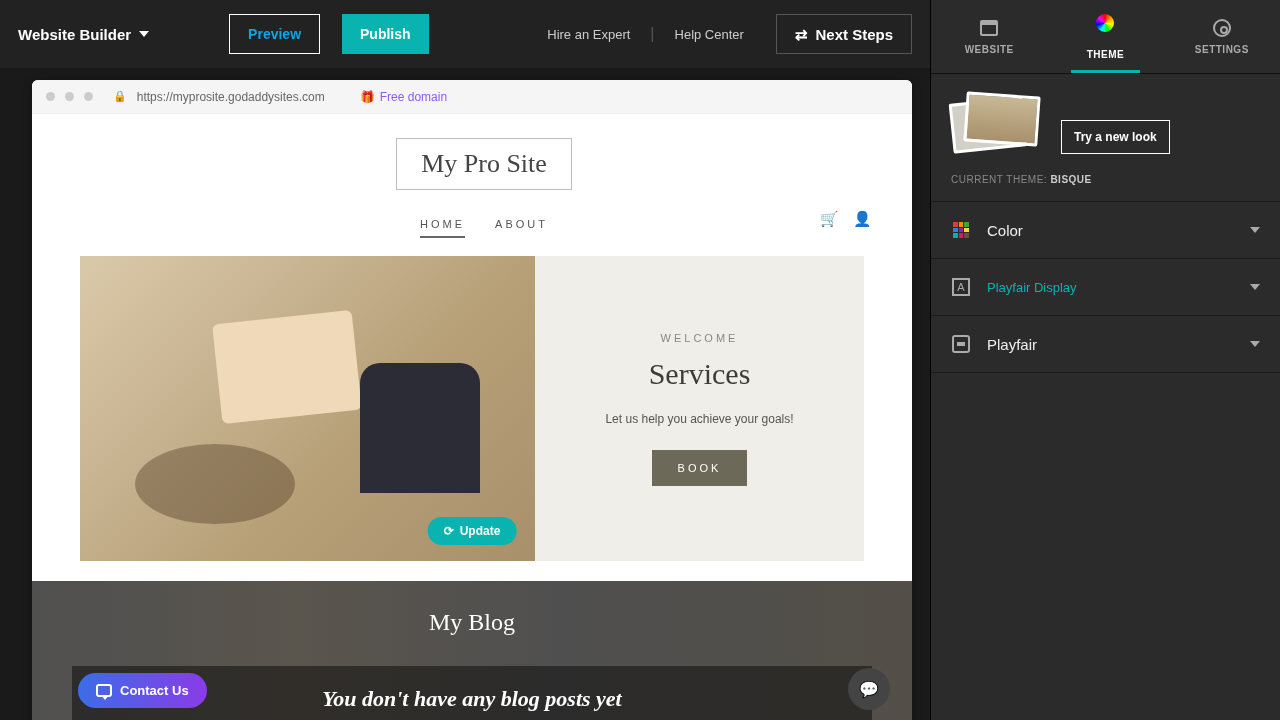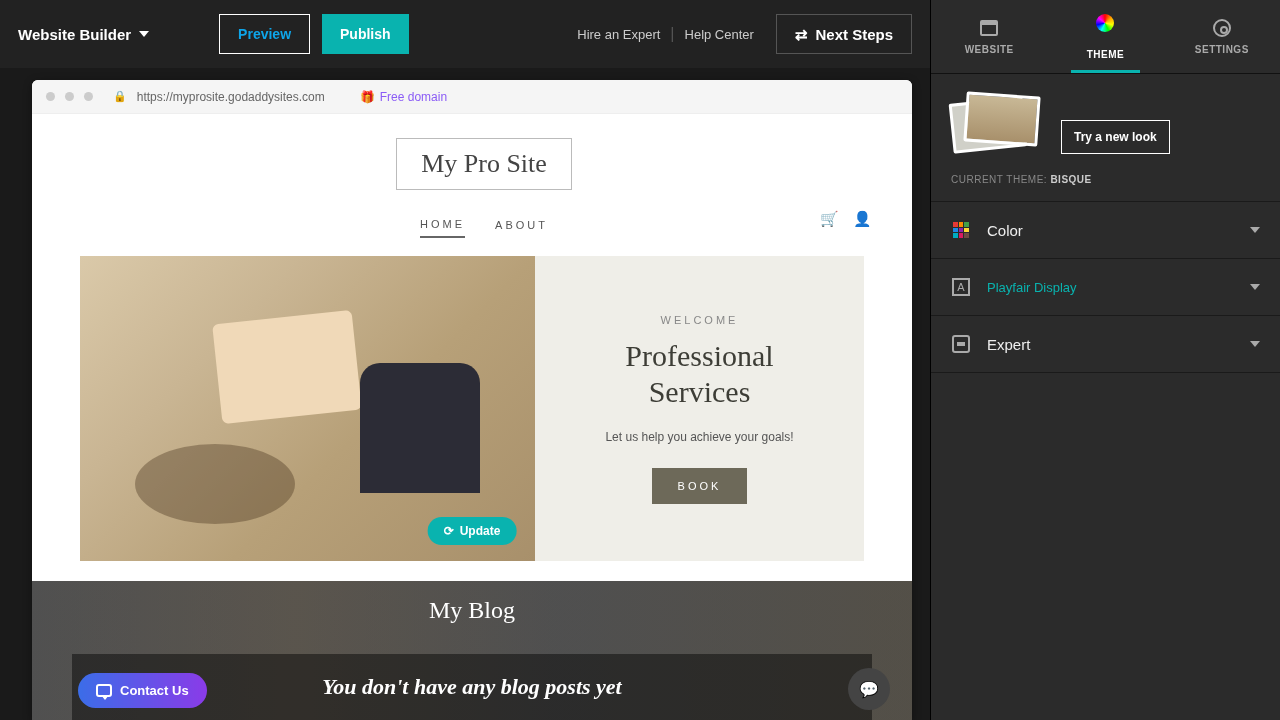--- a/index.html
+++ b/index.html
@@ -1,19 +1,19 @@
 <!DOCTYPE html>
 <html><head>
 <meta charset="utf-8">
 <style>
   * { margin:0; padding:0; box-sizing:border-box; font-family:Arial,Helvetica,sans-serif; }
   body { background:#1a1a1a; width:1280px; height:720px; overflow:hidden; color:#fff; }
   .app { display:flex; height:720px; }
   .left-col { flex:0 0 930px; display:flex; flex-direction:column; background:#1a1a1a;}
-  .topbar { height:68px; background:#222; display:flex; align-items:center; padding:0 18px; }
+  .topbar { height:68px; background:#222; display:flex; align-items:center; padding:0 18px;gap:10px; }
   .brand { display:flex; align-items:center; gap:8px; font-weight:700; font-size:15px; cursor:pointer; }
   .chev-down { width:0;height:0;border-left:5px solid transparent;border-right:5px solid transparent;border-top:6px solid #fff; }
   .btn { display:flex; align-items:center; justify-content:center; height:40px; padding:0 18px; font-size:14px; font-weight:600; cursor:pointer; }
   .btn-preview { border:1px solid #fff; margin-left:70px; background:transparent; color:#0ea5e9; }
   .btn-publish { margin-left:12px; background:#09b3af; color:#fff; }
   .top-spacer { flex:1; }
   .top-link { font-size:13px; color:#ccc; cursor:pointer; }
   .top-divider { color:#555; margin:0 10px; }
   .btn-next { margin-left:22px; border:1px solid #555; background:transparent; color:#fff; font-size:15px; }
   .next-icon { margin-right:8px; display:inline-block; line-height:1; }
@@ -21,39 +21,39 @@
   .canvas-area { flex:1; overflow:hidden; padding:12px 18px 0 32px; }
   .site-frame { background:#fff; border-radius:6px 6px 0 0; box-shadow:0 2px 8px rgba(0,0,0,.4); height:100%; color:#222; overflow:hidden; display:flex; flex-direction:column;}
   .browser-bar { height:34px; background:#f5f5f5; display:flex; align-items:center; padding:0 14px; gap:10px; border-bottom:1px solid #eee; font-size:12px; color:#666; }
   .dot { width:9px; height:9px; border-radius:50%; background:#ccc; }
   .lock-icon { font-size:11px; margin-left:10px; }
   .free-domain { color:#8b5cf6; margin-left:26px; cursor:pointer;}
   .gift-icon { margin-right:4px; }
   .site-body { flex:1; overflow-y:hidden; position:relative; }
   .site-header { background:#fff; text-align:center; padding:24px 0 0; position:relative;margin-left:24px; }
   .site-title { display:inline-block; border:1px solid #bbb; padding:10px 24px; font-family:'Times New Roman',serif; font-size:26px; color:#444; }
-  .site-nav { display:flex; justify-content:center; gap:30px; margin-top:28px; font-size:11px; letter-spacing:3px; color:#555;align-items:center; }
+  .site-nav { display:flex; justify-content:center; gap:30px; margin-top:28px; font-size:11px; letter-spacing:3px; color:#555; }
   .site-nav span { padding-bottom:6px; cursor:pointer; }
   .site-nav span.active { border-bottom:2px solid #666; }
   .nav-icons { position:absolute; right:40px; top:96px; display:flex; gap:14px; color:#555; font-size:15px; }
   .hero { display:flex; margin:18px 48px 0; background:#efeee8; height:305px; position:relative;}
   .hero-img { flex:0 0 455px; background:
       linear-gradient(135deg,#dac9a9 0%,#c9b593 30%,#b7a078 60%,#a8906b 100%);
       position:relative; overflow:hidden;}
   .hero-img::before{content:"";position:absolute;top:20%;left:30%;width:140px;height:100px;background:#f0d9b8;border-radius:6px;transform:rotate(-6deg);}
   .hero-img::after{content:"";position:absolute;bottom:12%;left:12%;width:160px;height:80px;background:rgba(60,40,20,.35);border-radius:50%;}
   .hero-img .suit{position:absolute;right:12%;top:35%;width:120px;height:130px;background:#2c2c36;border-radius:20px 20px 0 0;}
   .hero-text { flex:1; display:flex; flex-direction:column; align-items:center; justify-content:center; padding:10px 40px; text-align:left; color:#3d3d36;}
   .eyebrow { font-size:11px; letter-spacing:3px; color:#888; margin-bottom:12px; }
   .hero-h { font-family:'Times New Roman',serif; font-size:30px; line-height:1.2; }
   .hero-sub { font-size:12px; margin:20px 0 24px; color:#555; }
   .book-btn { background:#6d6959; color:#fff; padding:12px 26px; font-size:11px; letter-spacing:3px; cursor:pointer; }
   .update-pill { position:absolute; left:50%; bottom:16px; transform:translateX(-50%); background:#09b3af; color:#fff; padding:7px 16px; border-radius:20px; font-size:12px; font-weight:600; display:flex; align-items:center; gap:6px; cursor:pointer;}
   
-  .blog-section { background:#4a4a4a; margin-top:20px; padding:16px 0 0; text-align:center; position:relative; background-image:linear-gradient(rgba(30,30,30,.35),rgba(30,30,30,.35)),linear-gradient(90deg,#6b6b6b 0%,#7a7266 30%,#6a6a6a 60%,#706a5e 100%); height:140px;}
+  .blog-section { background:#4a4a4a; margin-top:20px; padding:28px 0 0; text-align:center; position:relative; background-image:linear-gradient(rgba(30,30,30,.35),rgba(30,30,30,.35)),linear-gradient(90deg,#6b6b6b 0%,#7a7266 30%,#6a6a6a 60%,#706a5e 100%); height:140px;}
   .blog-title { font-family:'Times New Roman',serif; font-size:24px; color:#fff; }
   .blog-banner { margin:30px 40px 0; background:rgba(0,0,0,.45); padding:20px 0; font-family:'Times New Roman',serif; font-size:22px; color:#fff; font-weight:700; font-style:italic; }
   
   .right-col { flex:1; background:#2b2b2b; border-left:1px solid #000; display:flex; flex-direction:column;}
   .tabs { height:74px; display:flex; border-bottom:1px solid #111; }
   .tab { flex:1; display:flex; flex-direction:column; align-items:center; justify-content:center; gap:6px; font-size:10px; font-weight:700; letter-spacing:.5px; cursor:pointer; color:#aaa; position:relative;}
   .tab.active { color:#fff;gap:16px; }
   .tab.active::after{content:"";position:absolute;bottom:0;left:20%;right:20%;height:3px;background:#09b3af;}
   .tab-icon { width:20px; height:20px; display:flex;align-items:center;justify-content:center;}
   .theme-icon { width:18px;height:18px;border-radius:50%;background:conic-gradient(red,orange,yellow,lime,cyan,blue,magenta,red);}
@@ -134,21 +134,20 @@
               <span>👤</span>
             </div>
           </div>
 
           <div class="hero">
             <div class="hero-img">
                 <div class="suit"></div>
               </div>
             <div class="hero-text">
               <div class="eyebrow">WELCOME</div>
-              <div class="hero-h">Professional</div>
               <div class="hero-h">Services</div>
               <div class="hero-sub">Let us help you achieve your goals!</div>
               <div class="book-btn">BOOK</div>
             </div>
             <div class="update-pill">
               <span>⟳</span>
               <span>Update</span>
             </div>
           </div>
 
@@ -220,21 +219,21 @@
       <div class="acc-labels">
         <div class="acc-sub">Playfair Display</div>
       </div>
       <div class="chev-r"></div>
     </div>
     <div class="accordion-row">
       <div class="acc-icon">
           <div class="btn-icon"></div>
         </div>
       <div class="acc-labels">
-          <div class="acc-title">Expert</div>
+          <div class="acc-title">Playfair</div>
         </div>
       <div class="chev-r"></div>
     </div>
   </div>
 </div>
 
 <div class="contact-pill">
   <div class="chat-bubble-icon"></div>
   <span>Contact Us</span>
 </div>

